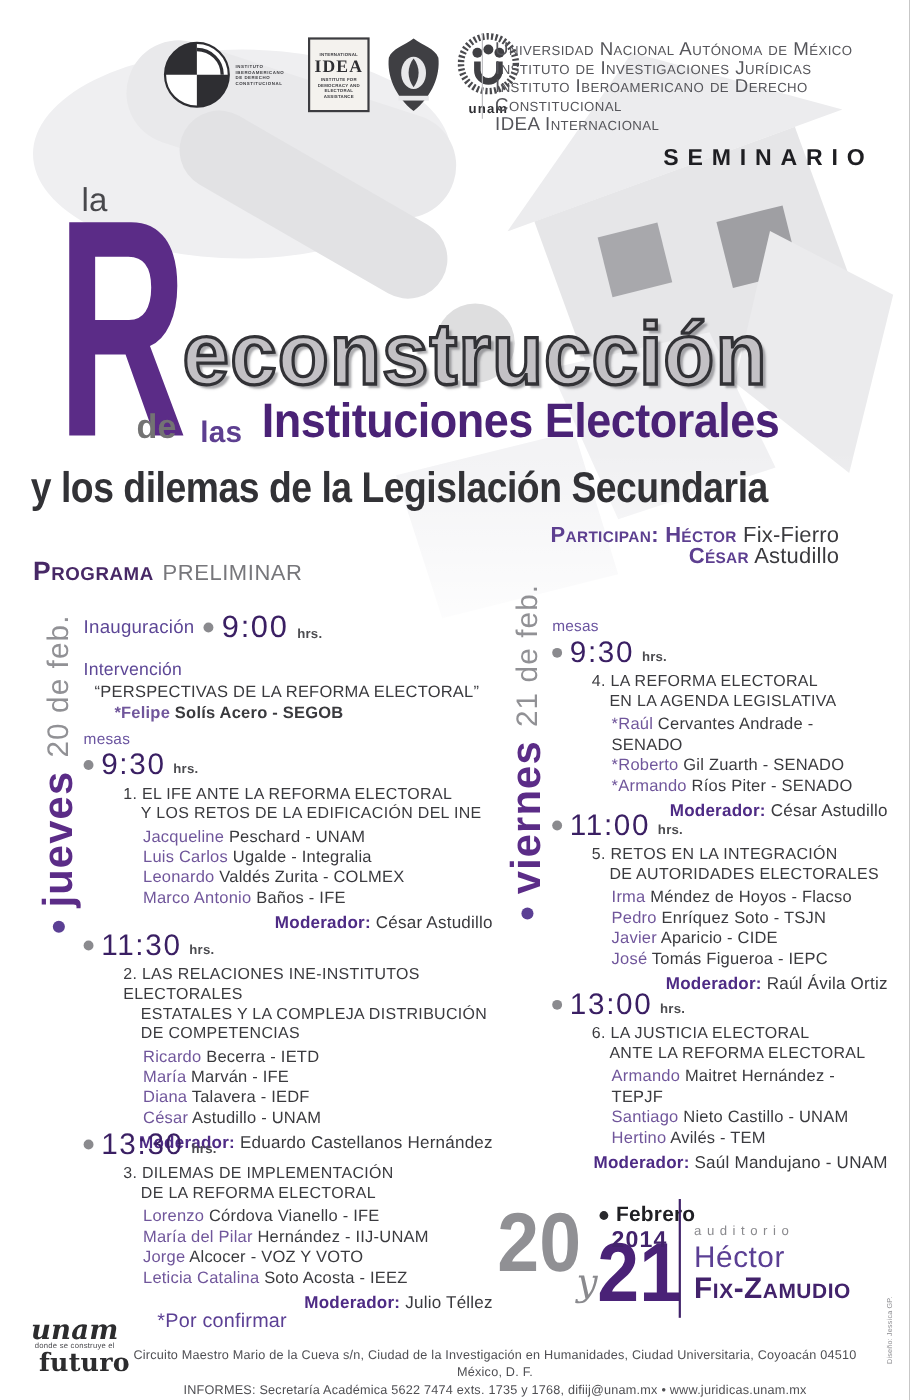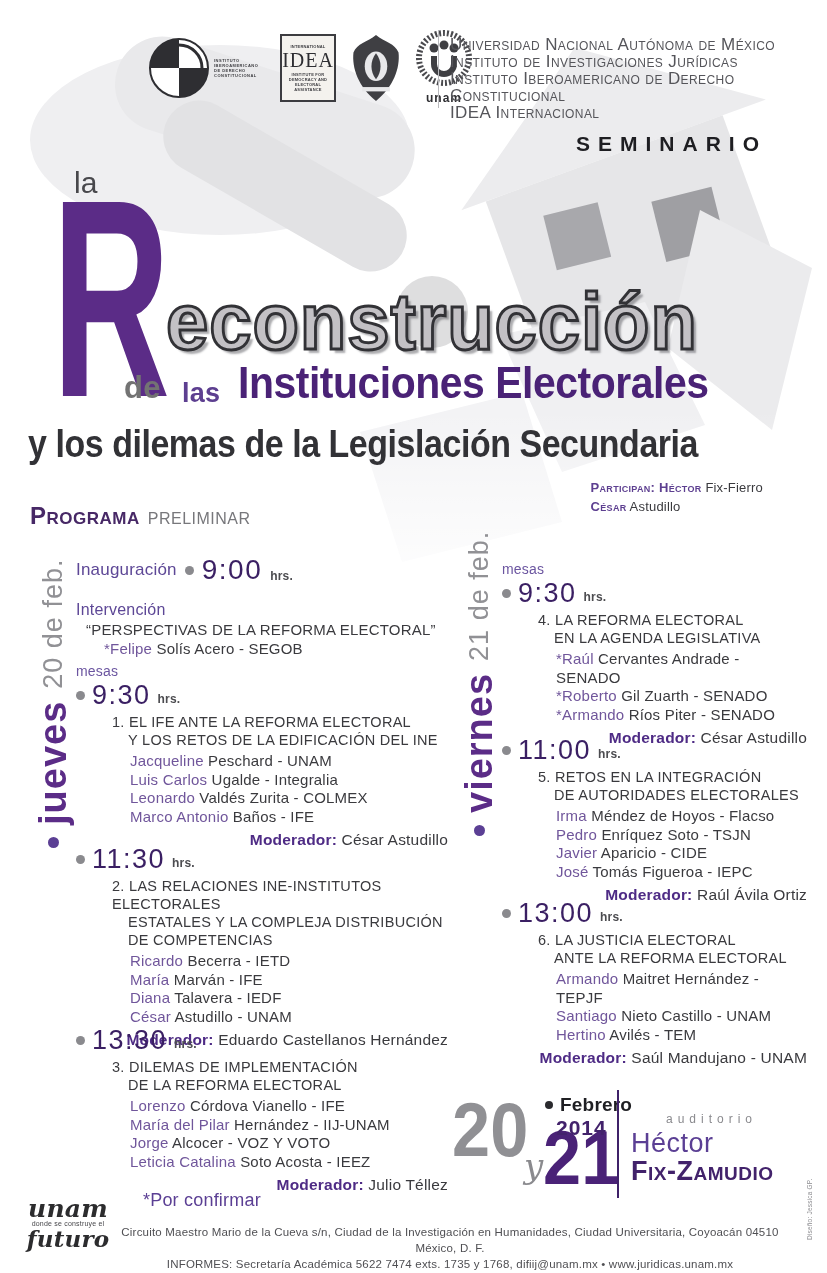--- a/index.html
+++ b/index.html
@@ -10,41 +10,41 @@
     color:#3a3a3e;letter-spacing:.2px;
   }
   .abs{position:absolute;}
   svg.bg{position:absolute;left:0;top:0;}
   
   .hdr-logos{position:absolute;left:148px;top:30px;display:flex;align-items:center;gap:14px;}
   .hdr-divider{position:absolute;left:438px;top:30px;width:1px;height:78px;background:#b9b9bd;}
   .org-lines{position:absolute;left:450px;top:36px;font-size:17px;line-height:17px;color:#55555a;font-variant:small-caps;letter-spacing:.4px;}
   .logo-caption{font-size:4px;line-height:5px;color:#3c3c40;width:52px;font-weight:bold;letter-spacing:.5px;}
   .idea-box{width:56px;height:68px;border:2px solid #3c3c40;background:#f4f2ee;display:flex;flex-direction:column;align-items:center;justify-content:center;padding:2px;box-sizing:border-box;text-align:center;}
-  .idea-word{font-size:20px;font-weight:normal;color:#2e2e32;font-family:"Liberation Serif",serif;letter-spacing:1px;}
+  .idea-word{font-size:16px;font-weight:bold;color:#2e2e32;font-family:"Liberation Serif",serif;letter-spacing:1px;}
   .idea-small{font-size:4px;color:#3c3c40;line-height:5px;font-weight:bold;}
   .iij-unam{font-size:12px;font-weight:bold;color:#2e2e32;letter-spacing:1px;text-align:center;margin-top:1px;}
   
-  .seminario{position:absolute;left:576px;top:132px;font-size:21px;font-weight:bold;letter-spacing:8px;color:#1e1e22;}
+  .seminario{position:absolute;left:603px;top:132px;font-size:21px;font-weight:bold;letter-spacing:8px;color:#1e1e22;}
   .la{position:absolute;left:74px;top:166px;font-size:30px;color:#48484c;}
   .big-r{position:absolute;left:52px;top:158px;font-size:282px;line-height:1;font-weight:bold;color:#5b2c87;transform:scaleX(.58);transform-origin:0 0;}
   .econ{position:absolute;left:166px;top:276px;font-size:80px;font-weight:bold;color:#c3c1c5;
         -webkit-text-stroke:3px #323236;letter-spacing:1px;transform:scaleX(.95);transform-origin:0 0;
         text-shadow:4px 4px 2px rgba(70,70,78,.45);}
   .de-white{position:absolute;left:124px;top:370px;font-size:31px;font-weight:bold;color:#737373;}
   .las{position:absolute;left:182px;top:378px;font-size:27px;font-weight:bold;color:#5d3f90;}
   .inst{position:absolute;left:238px;top:358px;font-size:44px;font-weight:bold;color:#4a2276;transform:scaleX(.93);transform-origin:0 0;letter-spacing:-.5px;}
   .subtitle{position:absolute;left:28px;top:422px;font-size:39px;font-weight:bold;color:#323236;transform:scaleX(.87);transform-origin:0 0;letter-spacing:-.5px;}
-  .participan{position:absolute;right:64px;top:478px;text-align:left;font-size:13px;line-height:19px;}
+  .participan{position:absolute;right:64px;top:478px;text-align:right;font-size:20px;line-height:19px;}
   .sc-purple{color:#5d3f90;font-variant:small-caps;font-weight:bold;letter-spacing:.3px;}
   .dark{color:#3a3a3e;}
   
   .prog-head{position:absolute;left:30px;top:502px;font-variant:small-caps;}
   .prog-title{font-size:24px;font-weight:bold;color:#472866;letter-spacing:.5px;}
-  .prog-sub{font-size:23px;color:#77777b;margin-left:8px;letter-spacing:.5px;}
+  .prog-sub{font-size:28px;color:#77777b;margin-left:8px;letter-spacing:.5px;}
   
   .day-label{position:absolute;transform:rotate(-90deg);transform-origin:0 0;white-space:nowrap;display:flex;align-items:center;gap:12px;}
   .day-dot{width:11px;height:11px;border-radius:50%;background:#5b3f94;flex:0 0 auto;}
   .day-word{font-size:38px;font-weight:bold;color:#5b2c87;letter-spacing:1px;}
   .day-date{font-size:27px;color:#919195;letter-spacing:1px;}
   
   .session{position:absolute;}
   .col-l{left:76px;width:372px;}
   .col-r{left:502px;width:305px;}
   .mesas-label{font-size:14px;color:#6b55a0;line-height:15px;margin-bottom:2px;}
@@ -62,42 +62,42 @@
   .moderador{text-align:right;font-size:15.5px;line-height:18px;}
   .mod-label{color:#4e2b85;font-weight:bold;}
   .mod-name{color:#3a3a3e;}
   
   .inaug{left:76px;top:554px;display:flex;align-items:center;gap:8px;}
   .inaug-label{font-size:17px;color:#5d4796;}
   .inaug-time{font-size:28px;color:#3a1f63;letter-spacing:1.5px;}
   .interv{left:76px;top:600px;}
   .interv-label{font-size:16px;color:#5d4796;line-height:20px;}
   .interv-quote{font-size:15px;color:#3a3a3e;padding-left:10px;line-height:19px;letter-spacing:.2px;}
-  .interv-speaker{font-size:15px;padding-left:28px;line-height:19px;}
+  .interv-speaker{font-size:15px;padding-left:28px;line-height:19px;font-weight:bold;}
   .por-confirmar{left:143px;top:1190px;font-size:18px;color:#5b3f94;}
   
   .clausura{left:596px;top:1052px;display:flex;align-items:center;gap:9px;}
   .cl-label{font-size:19px;color:#3c3c40;}
   .cl-time{font-size:23px;font-weight:bold;color:#3a1f63;}
   
   .d20{position:absolute;left:452px;top:1092px;font-size:76px;font-weight:bold;color:#909094;line-height:1;transform:scaleX(.9);transform-origin:0 0;}
   .d-y{position:absolute;left:524px;top:1146px;font-size:34px;font-style:italic;color:#8a8a8e;font-family:"DejaVu Serif",serif;}
   .d21{position:absolute;left:543px;top:1120px;font-size:76px;font-weight:bold;color:#4a2277;line-height:1;transform:scaleX(.9);transform-origin:0 0;}
   .d-feb{position:absolute;left:545px;top:1094px;font-size:19px;font-weight:bold;color:#1f1f23;display:flex;align-items:center;gap:7px;}
   .feb-dot{width:8px;height:8px;border-radius:50%;background:#2a2a2e;}
   .d-year{position:absolute;left:556px;top:1116px;font-size:21px;font-weight:bold;color:#42226b;letter-spacing:1px;}
   .d-divider{position:absolute;left:617px;top:1090px;width:2px;height:108px;background:#3f2169;}
-  .aud-label{position:absolute;left:666px;top:1112px;font-size:12px;color:#8a8a8e;letter-spacing:5px;}
+  .aud-label{position:absolute;left:631px;top:1112px;font-size:12px;color:#8a8a8e;letter-spacing:5px;}
   .aud-name1{position:absolute;left:631px;top:1128px;font-size:27px;color:#5b3f94;letter-spacing:.5px;}
   .aud-name2{position:absolute;left:631px;top:1156px;font-size:27px;font-weight:bold;color:#42226b;font-variant:small-caps;letter-spacing:.5px;}
   
   .unam-futuro{position:absolute;left:18px;top:1198px;width:100px;text-align:center;color:#2c2c2e;font-family:"DejaVu Serif",serif;}
   .uf-word{font-size:25px;font-weight:bold;font-style:italic;line-height:22px;}
   .uf-tag{font-size:7px;font-family:"Liberation Sans",sans-serif;color:#47474b;line-height:8px;}
-  .uf-fut{font-size:23px;font-weight:bold;font-style:italic;line-height:22px;}
+  .uf-fut{font-size:23px;font-weight:bold;line-height:22px;text-align:right;}
   .footer-addr{position:absolute;left:120px;top:1224px;width:660px;text-align:center;font-size:11.5px;color:#4f4f53;line-height:16px;}
   .design-credit{position:absolute;left:806px;top:1240px;font-size:6.5px;color:#8a8a8e;transform:rotate(-90deg);transform-origin:0 0;white-space:nowrap;}
 </style>
 </head>
 <body>
 
 <div class="poster">
 
   <svg class="bg" width="827" height="600" viewBox="0 0 827 600">
     <defs>

